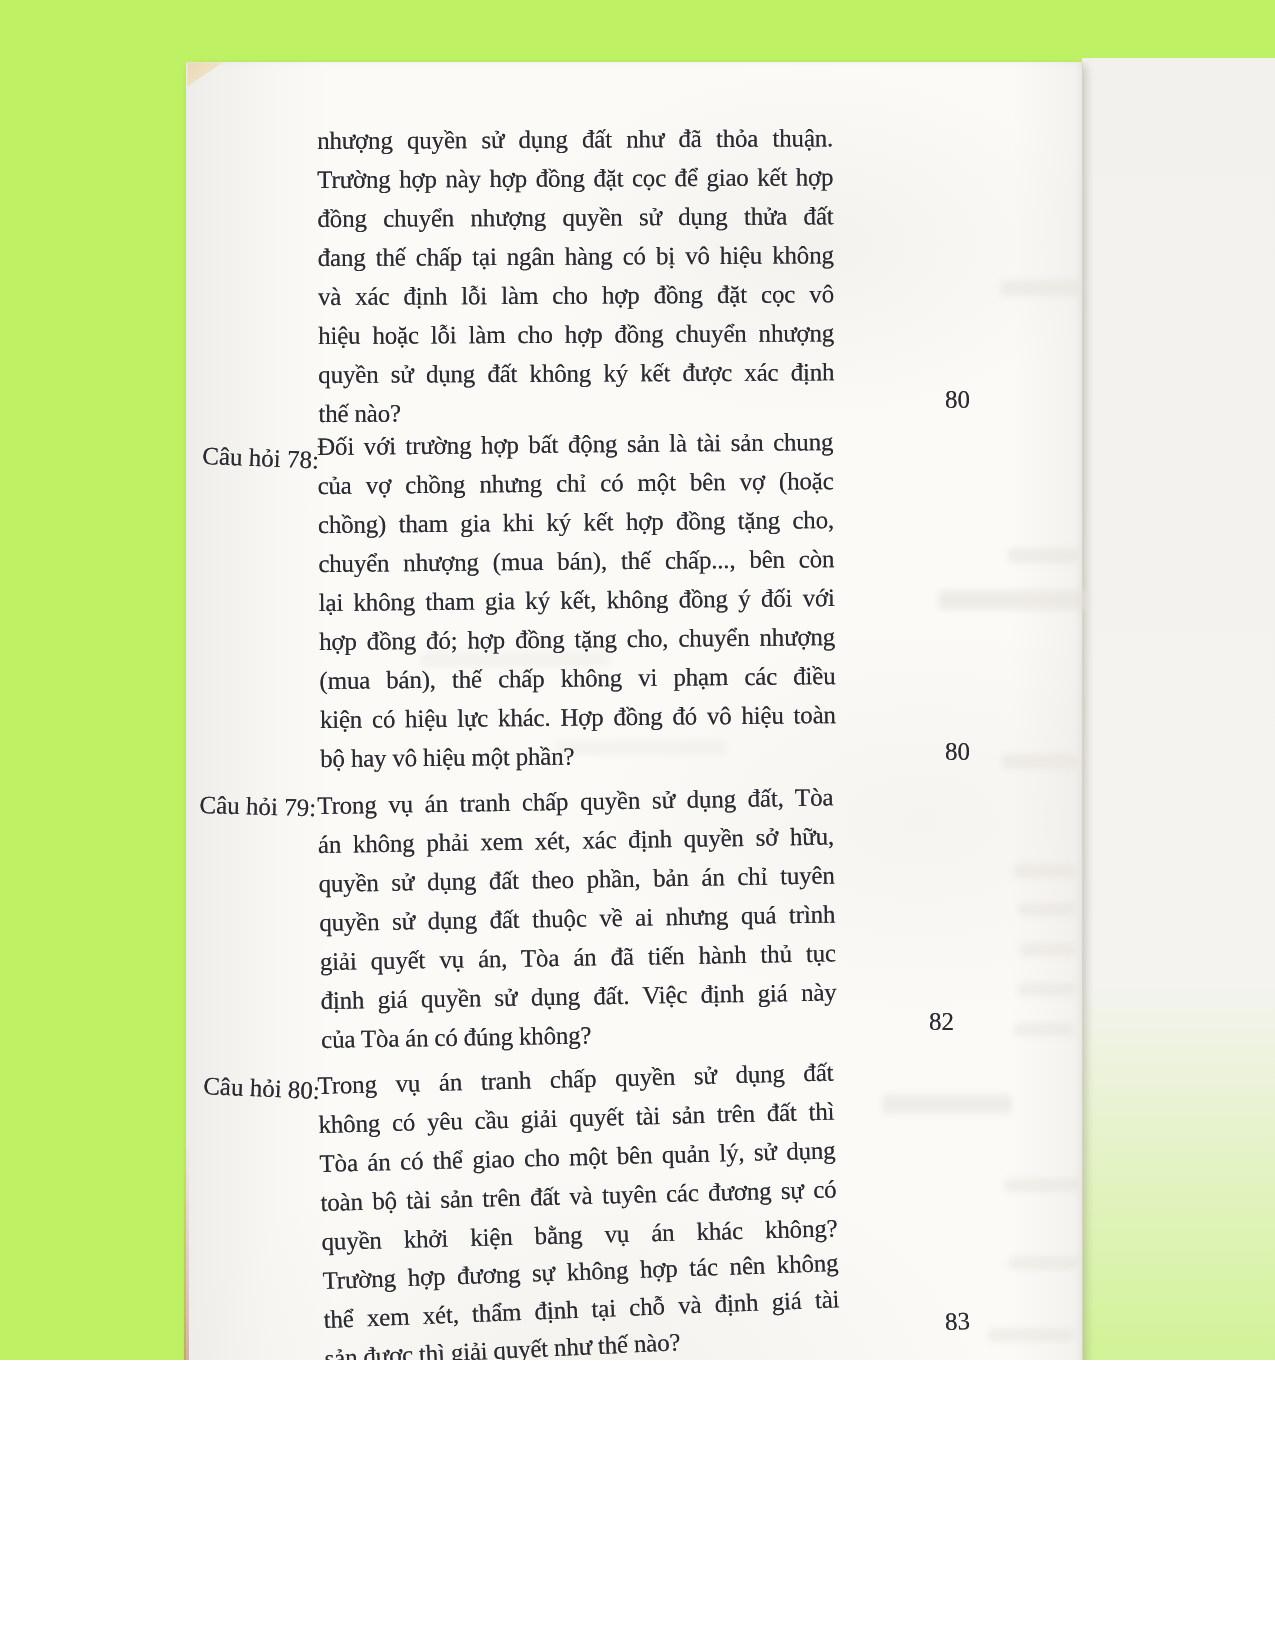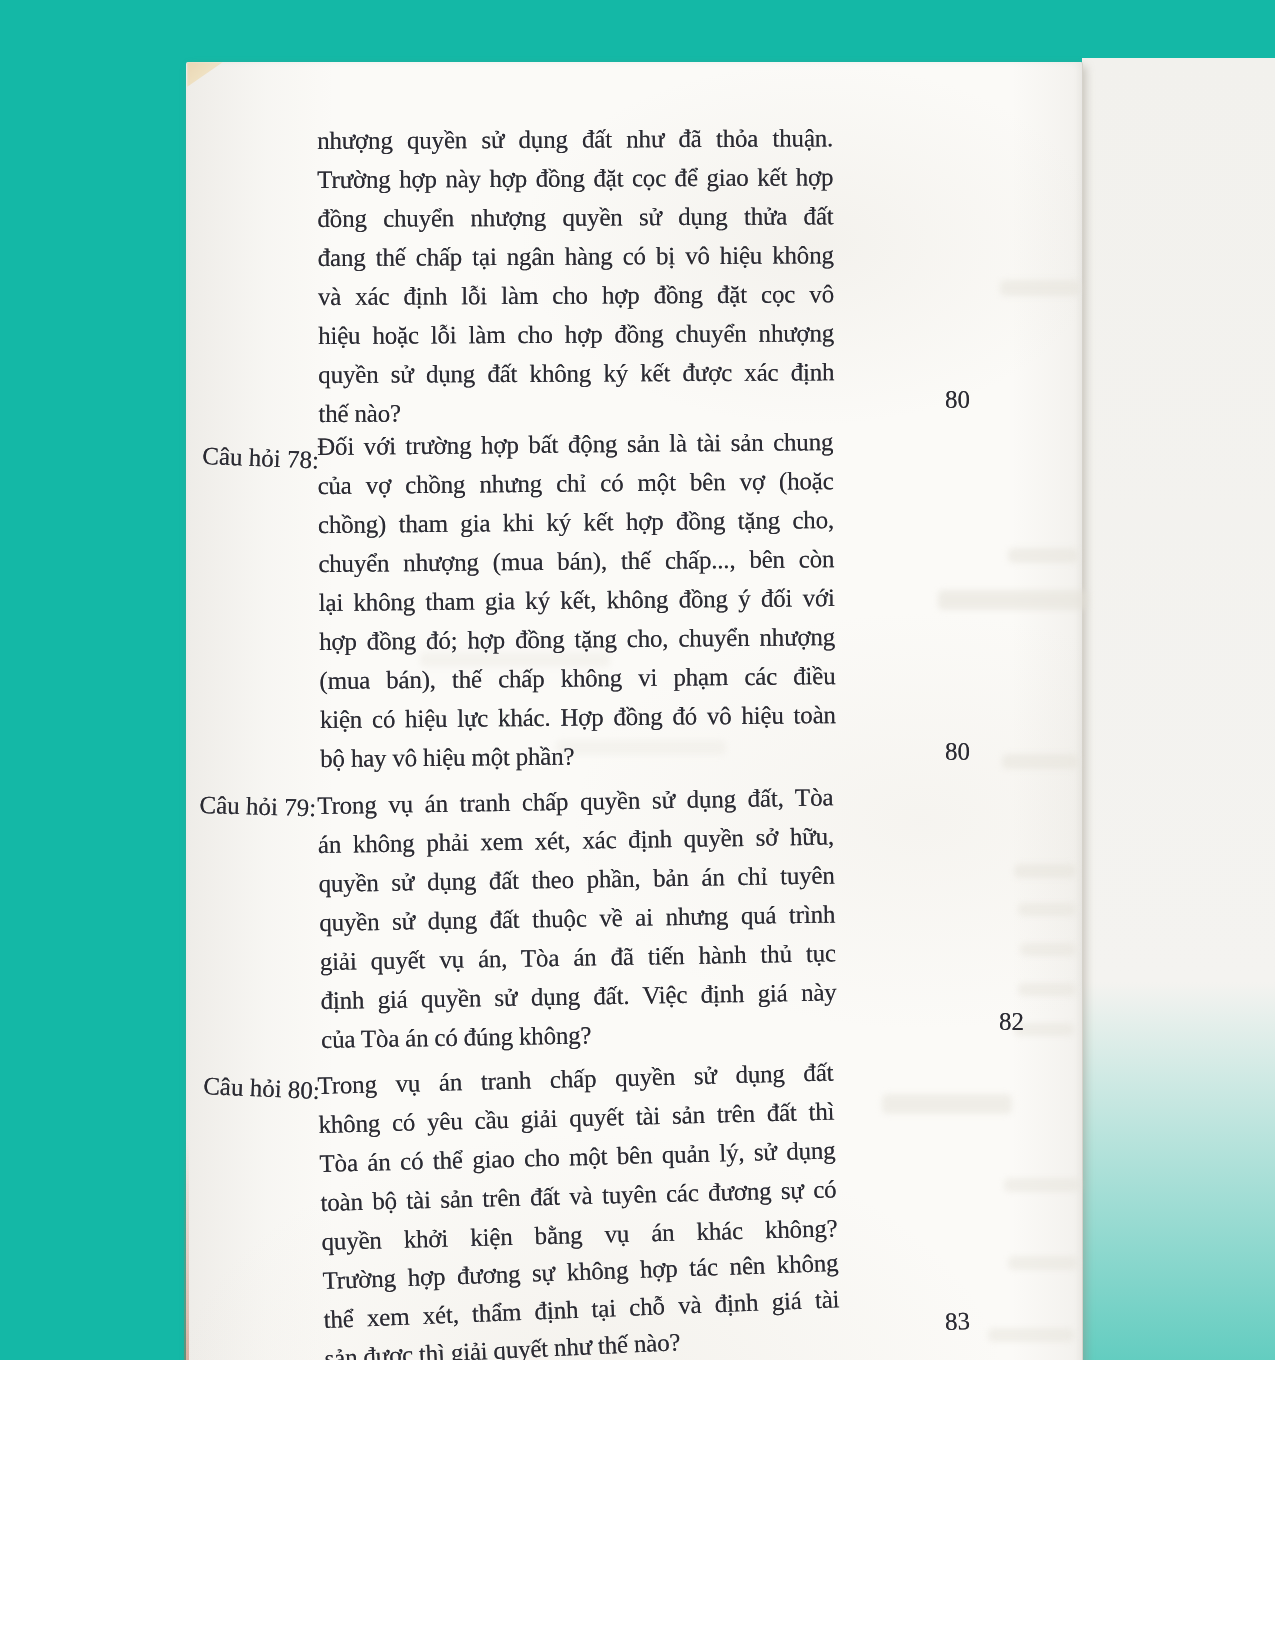--- a/index.html
+++ b/index.html
@@ -1,18 +1,18 @@
 <!DOCTYPE html>
 <html><head>
 <meta charset="utf-8">
 <style>
   html,body{margin:0;padding:0;background:#ffffff;}
   #canvas{
     position:relative;width:1275px;height:1360px;overflow:hidden;
-    background:#14b8a6;
+    background:#bef264;
     font-family:"Liberation Serif","DejaVu Serif",serif;
     color:#2b2b33;
   }
   
   .right-area{
     position:absolute;left:1082px;top:58px;width:193px;height:1540px;
     background:linear-gradient(180deg,#f2f1ed 0%,#f4f3f0 60%,rgba(244,243,240,0) 98%);
   }
   
   .sheet{
@@ -143,21 +143,21 @@
     <div class="lab" style="left:200px;top:789px;transform:rotate(1.6deg);">Câu hỏi 79:</div>
     <div class="blk" style="left:317px;top:786px;transform:rotate(-0.95deg);">
       <div class="line">Trong vụ án tranh chấp quyền sử dụng đất, Tòa</div>
       <div class="line">án không phải xem xét, xác định quyền sở hữu,</div>
       <div class="line">quyền sử dụng đất theo phần, bản án chỉ tuyên</div>
       <div class="line">quyền sử dụng đất thuộc về ai nhưng quá trình</div>
       <div class="line">giải quyết vụ án, Tòa án đã tiến hành thủ tục</div>
       <div class="line">định giá quyền sử dụng đất. Việc định giá này</div>
       <div class="line endline">của Tòa án có đúng không?</div>
     </div>
-    <div class="ref" style="left:976px;top:1006px;">82</div>
+    <div class="ref" style="left:906px;top:1006px;">82</div>
   </div>
 
   
   <div class="entry">
     <div class="lab" style="left:204px;top:1070px;transform:rotate(2.5deg);">Câu hỏi 80:</div>
     <div class="blk" style="left:317px;top:1066px;transform:rotate(-1.5deg);">
       <div class="line">Trong vụ án tranh chấp quyền sử dụng đất</div>
       <div class="line">không có yêu cầu giải quyết tài sản trên đất thì</div>
       <div class="line">Tòa án có thể giao cho một bên quản lý, sử dụng</div>
       <div class="line">toàn bộ tài sản trên đất và tuyên các đương sự có</div>

